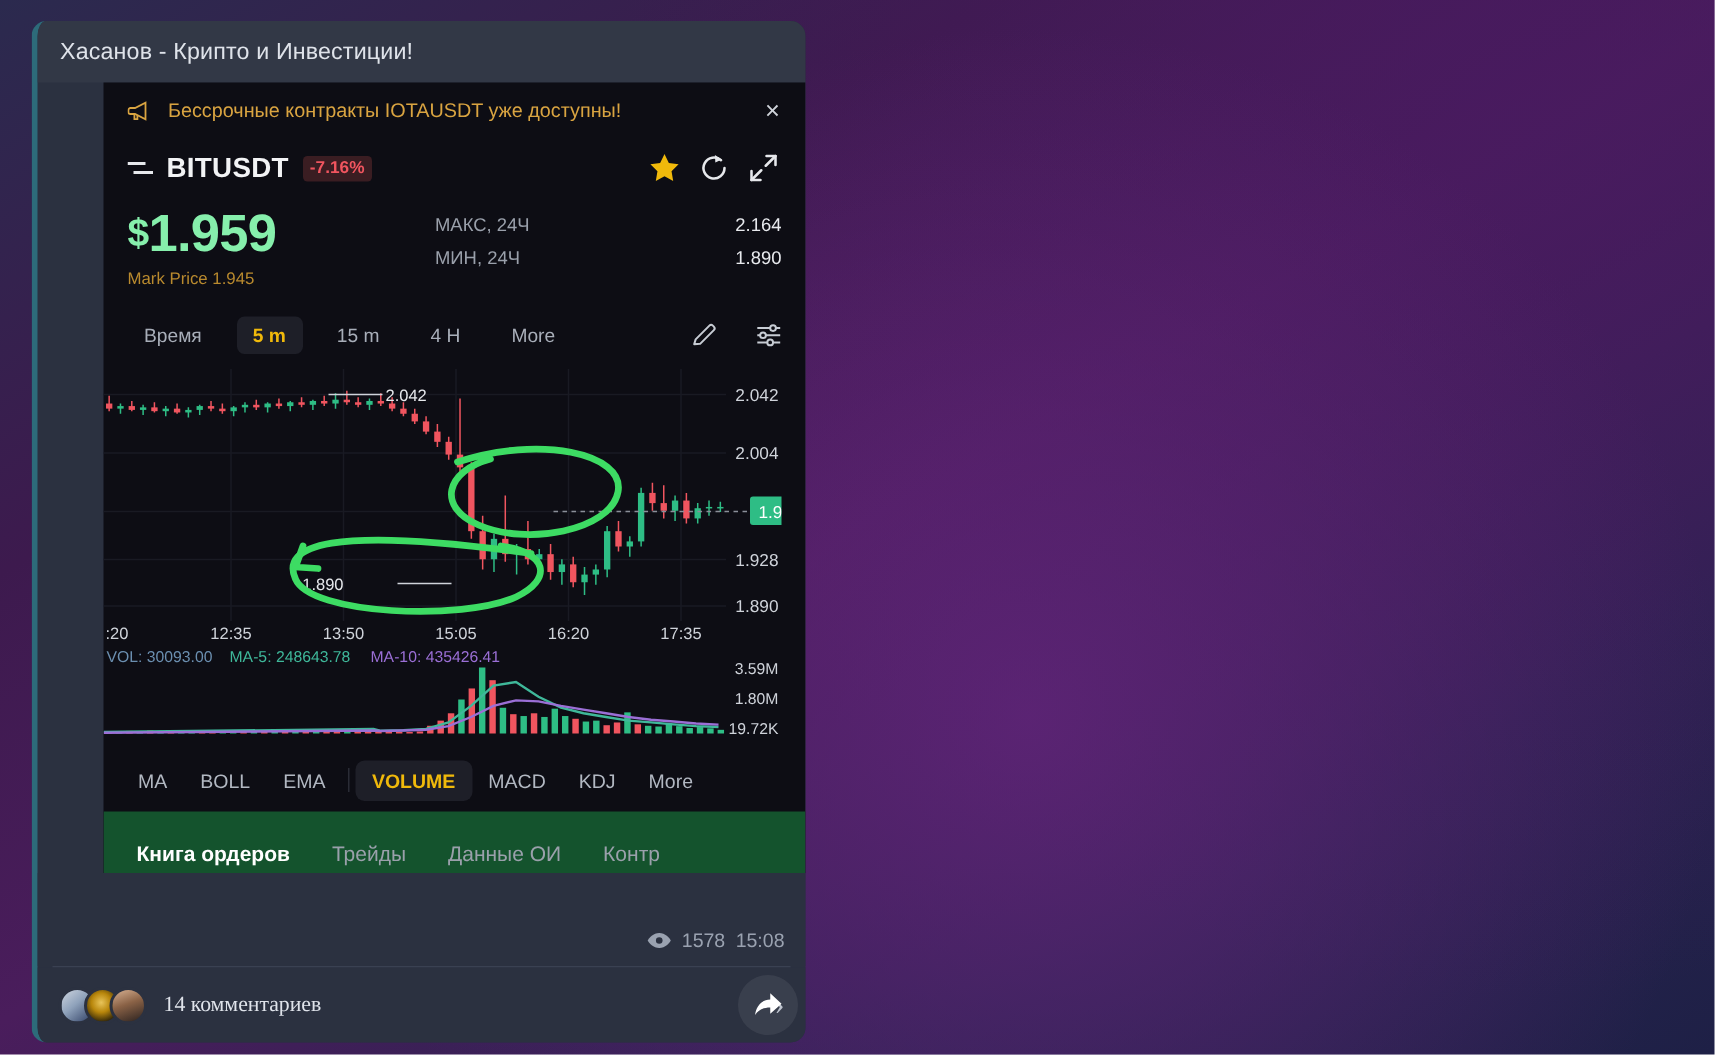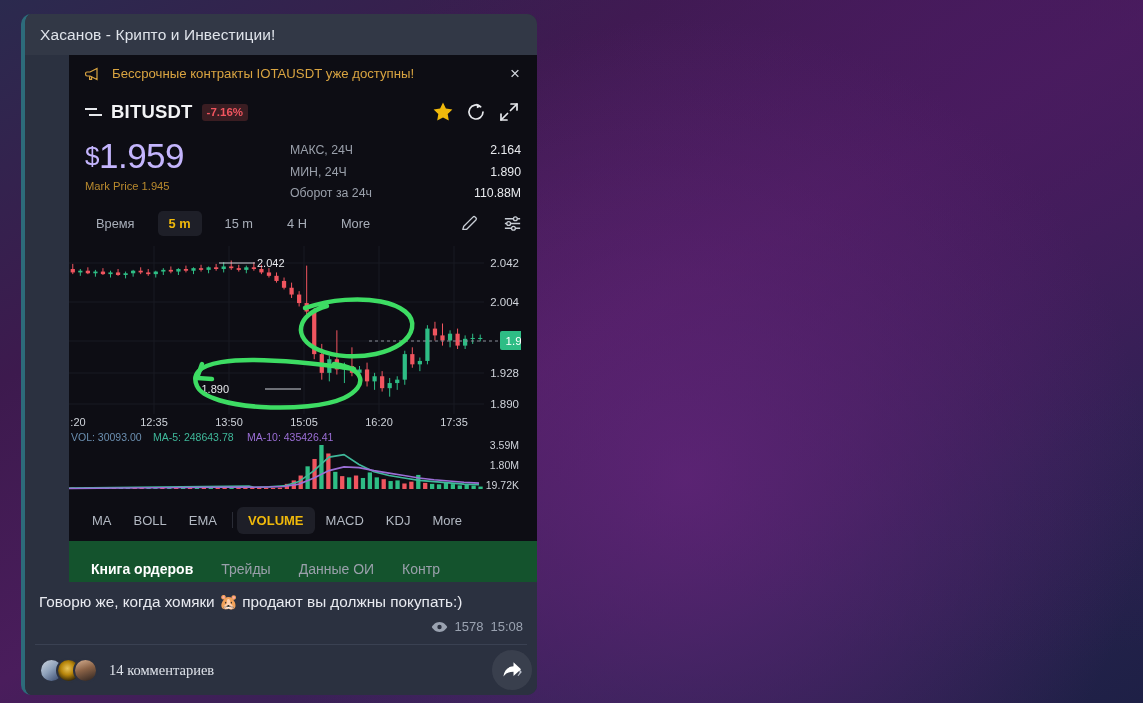--- a/index.html
+++ b/index.html
@@ -89,21 +89,21 @@
   .symrow .ic { width: 24px; height: 24px; flex: 0 0 auto; cursor: pointer; }
 
   
   .pricerow {
     display: flex; align-items: flex-start;
     padding: 4px 16px 0 16px;
     height: 74px;
   }
   .price-col { width: 205px; padding-top: 2px; }
   .price {
-    color: #c4b5fd; font-size: 35px; font-weight: normal;
+    color: #86efac; font-size: 35px; font-weight: bold;
     line-height: 1.05; letter-spacing: -0.5px;
   }
   .price .cur { font-size: 26px; vertical-align: 3px; }
   .markprice { color: #b98a2e; font-size: 11.2px; margin-top: 5px; }
   .stats { flex: 1; padding-top: 4px; }
   .stat {
     display: flex; justify-content: space-between;
     font-size: 12.3px; line-height: 21.5px;
   }
   .stat .lbl { color: #9aa0ab; }
@@ -260,24 +260,20 @@
         <div class="markprice">Mark Price 1.945</div>
       </div>
       <div class="stats">
         <div class="stat">
           <span class="lbl">МАКС, 24Ч</span>
           <span class="val">2.164</span>
         </div>
         <div class="stat">
           <span class="lbl">МИН, 24Ч</span>
           <span class="val">1.890</span>
-        </div>
-        <div class="stat">
-          <span class="lbl">Оборот за 24ч</span>
-          <span class="val">110.88M</span>
         </div>
       </div>
     </div>
 
     <div class="tfrow">
       <div class="tf">Время</div>
       <div class="tf active">5 m</div>
       <div class="tf">15 m</div>
       <div class="tf">4 H</div>
       <div class="tf">More</div>
@@ -553,21 +549,20 @@
 
     <div class="tabs">
       <div class="tab active">Книга ордеров</div>
       <div class="tab">Трейды</div>
       <div class="tab">Данные ОИ</div>
       <div class="tab">Контр</div>
     </div>
   </div>
 
   <div class="msg">
-    <div class="msg-text">Говорю же, когда хомяки 🐹 продают вы должны покупать:)</div>
     <div class="msg-meta">
       <svg class="eye" viewBox="0 0 17 12">
         <path d="M8.5 1C4.6 1 1.6 4.2 0.8 6c0.8 1.8 3.8 5 7.7 5s6.9-3.2 7.7-5C15.4 4.2 12.4 1 8.5 1z" fill="#9aa2b0"></path>
         <circle cx="8.5" cy="6" r="2.2" fill="#2b3140"></circle>
       </svg>
       <span>1578</span>
       <span>15:08</span>
     </div>
   </div>
 

